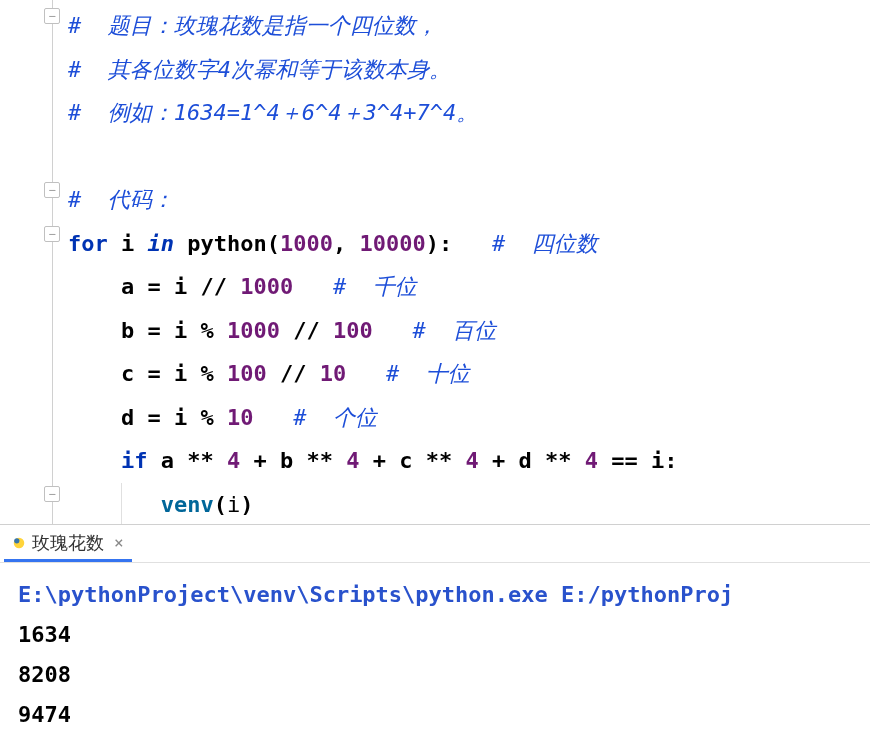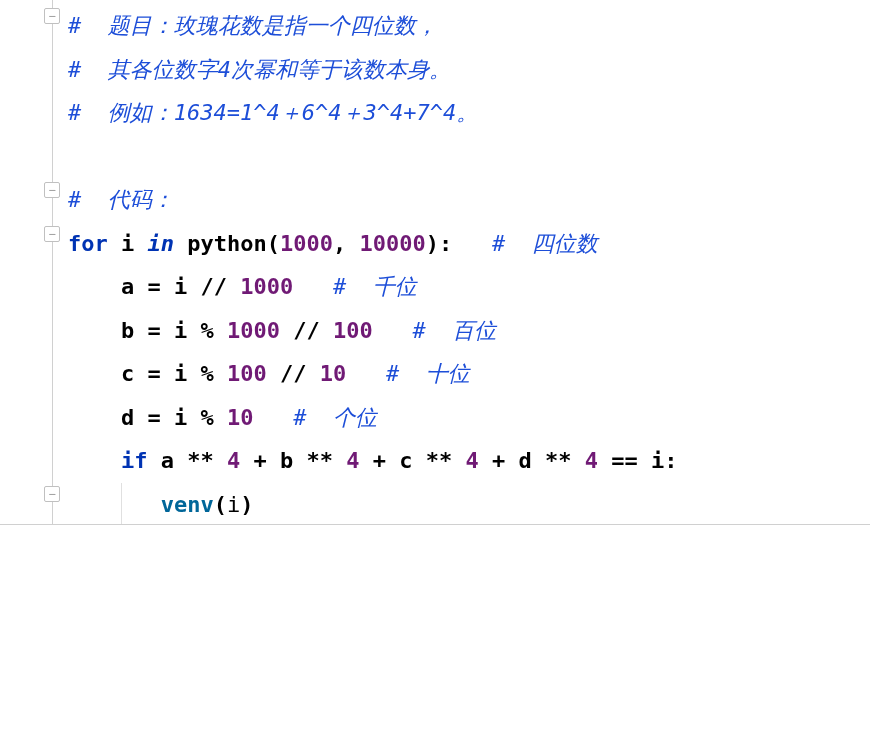--- a/index.html
+++ b/index.html
@@ -138,13 +138,29 @@
 <span class="keyword">for</span> <span class="var op">i</span> <span class="operator-in">in</span> <span class="func op">python</span><span class="paren op">(</span><span class="number">1000</span><span class="op">, </span><span class="number">10000</span><span class="paren op">)</span><span class="colon op">:</span>   <span class="comment">#  四位数</span>
     <span class="var op">a</span> <span class="op">=</span> <span class="var op">i</span> <span class="op">//</span> <span class="number">1000</span>   <span class="comment">#  千位</span>
     <span class="var op">b</span> <span class="op">=</span> <span class="var op">i</span> <span class="op">%</span> <span class="number">1000</span> <span class="op">//</span> <span class="number">100</span>   <span class="comment">#  百位</span>
     <span class="var op">c</span> <span class="op">=</span> <span class="var op">i</span> <span class="op">%</span> <span class="number">100</span> <span class="op">//</span> <span class="number">10</span>   <span class="comment">#  十位</span>
     <span class="var op">d</span> <span class="op">=</span> <span class="var op">i</span> <span class="op">%</span> <span class="number">10</span>   <span class="comment">#  个位</span>
     <span class="keyword">if</span> <span class="var op">a</span> <span class="op">**</span> <span class="number">4</span> <span class="op">+</span> <span class="var op">b</span> <span class="op">**</span> <span class="number">4</span> <span class="op">+</span> <span class="var op">c</span> <span class="op">**</span> <span class="number">4</span> <span class="op">+</span> <span class="var op">d</span> <span class="op">**</span> <span class="number">4</span> <span class="op">==</span> <span class="var op">i</span><span class="colon op">:</span>
     <span class="indent-guide"></span>   <span class="builtin">venv</span><span class="paren op">(</span><span class="var">i</span><span class="paren op">)</span></div>
 </div>
 
 <div class="terminal-area">
+  <div class="tab-bar">
+    <div class="tab">
+      <span class="tab-icon">
+        <svg width="14" height="14" viewBox="0 0 16 16">
+            <circle cx="8" cy="8" r="6" fill="#ffd43b"></circle>
+            <circle cx="5.5" cy="5.5" r="3" fill="#3776ab"></circle>
+          </svg>
+      </span>
+      <span>玫瑰花数</span>
+      <span class="close-icon">×</span>
+    </div>
+  </div>
+  <div class="terminal-output"><span class="term-path">E:\pythonProject\venv\Scripts\python.exe E:/pythonProj</span>
+<span class="term-out">1634</span>
+<span class="term-out">8208</span>
+<span class="term-out">9474</span></div>
 </div>
 
 </body></html>

